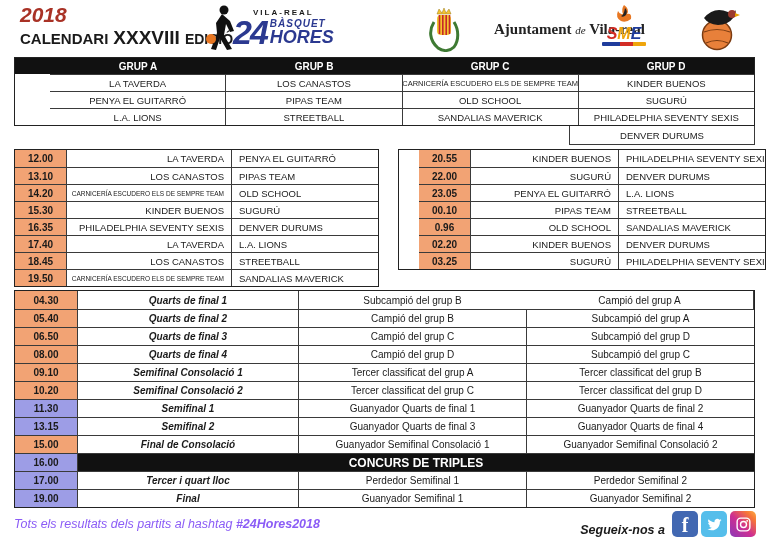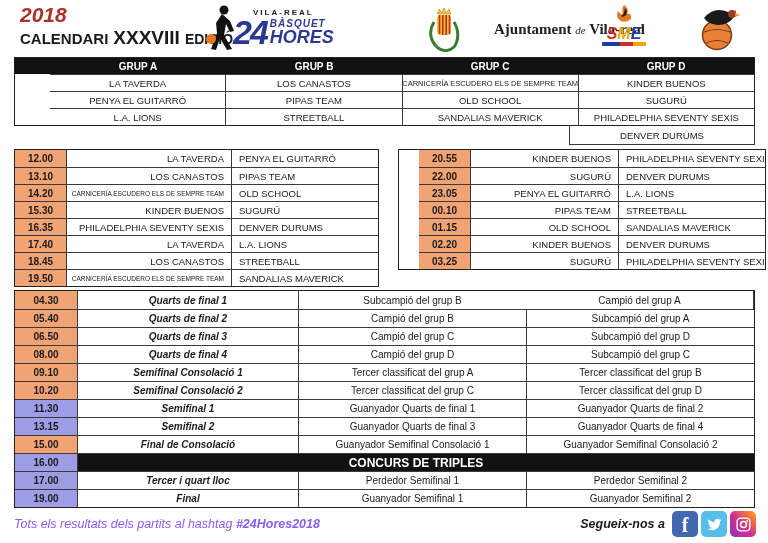--- a/index.html
+++ b/index.html
@@ -87,21 +87,21 @@
   .pp1{border-right:1px solid #3a3a3a;}
   .pbanner{display:none;}
   .prow.triples .pbanner{display:flex; flex:1; background:var(--header_black); color:#fff;
          font-weight:700; font-size:12px; align-items:center; justify-content:center;}
 
   
   .ftr{position:absolute; left:14px; right:12px; top:511px; display:flex;
        justify-content:space-between; align-items:center;}
   .note{font-style:italic; font-size:12.5px; color:#8b5cf6;}
   .hash{font-weight:700;}
-  .follow{display:flex; align-items:center; gap:3px;}
+  .follow{display:flex; align-items:flex-end; gap:3px;}
   .followlbl{font-weight:700; font-style:italic; font-size:12.5px; margin-right:4px;}
   .sicon{width:26px; height:26px; border-radius:5px; display:flex; align-items:center;
          justify-content:center; text-decoration:none; cursor:pointer;}
   .fb{background:#4268B2; color:#fff; font-family:"Liberation Serif",serif;
       font-weight:700; font-size:20px;}
   .fb span{margin-top:3px;}
   .tw{background:#55BEEB;}
   .ig{background:linear-gradient(45deg,#8A3AB9 0%,#CD2E92 45%,#F77737 80%,#FCAF45 100%);}
 </style>
 </head>
@@ -283,21 +283,21 @@
         <div class="saway">L.A. LIONS</div>
       </div>
 
       <div class="srow">
         <div class="stime">00.10</div>
         <div class="shome">PIPAS TEAM</div>
         <div class="saway">STREETBALL</div>
       </div>
 
       <div class="srow">
-        <div class="stime">01.15</div>
+        <div class="stime">0.96</div>
         <div class="shome">OLD SCHOOL</div>
         <div class="saway">SANDALIAS MAVERICK</div>
       </div>
 
       <div class="srow">
         <div class="stime">02.20</div>
         <div class="shome">KINDER BUENOS</div>
         <div class="saway">DENVER DURUMS</div>
       </div>
 

